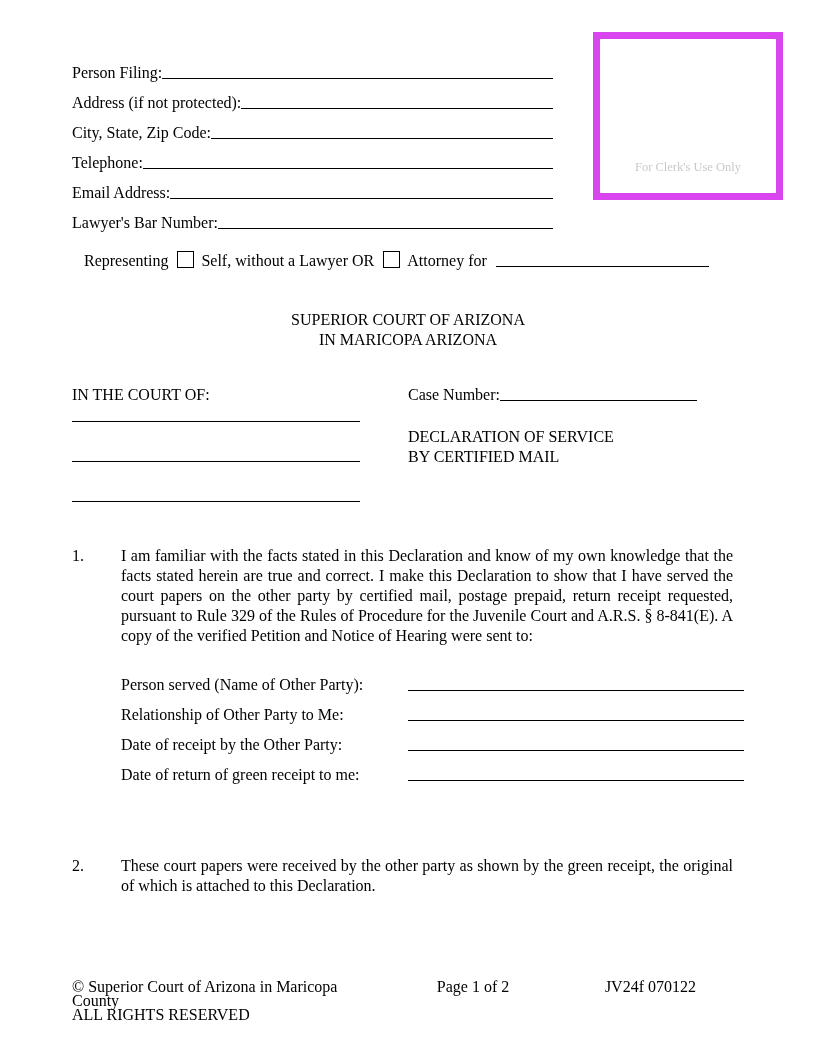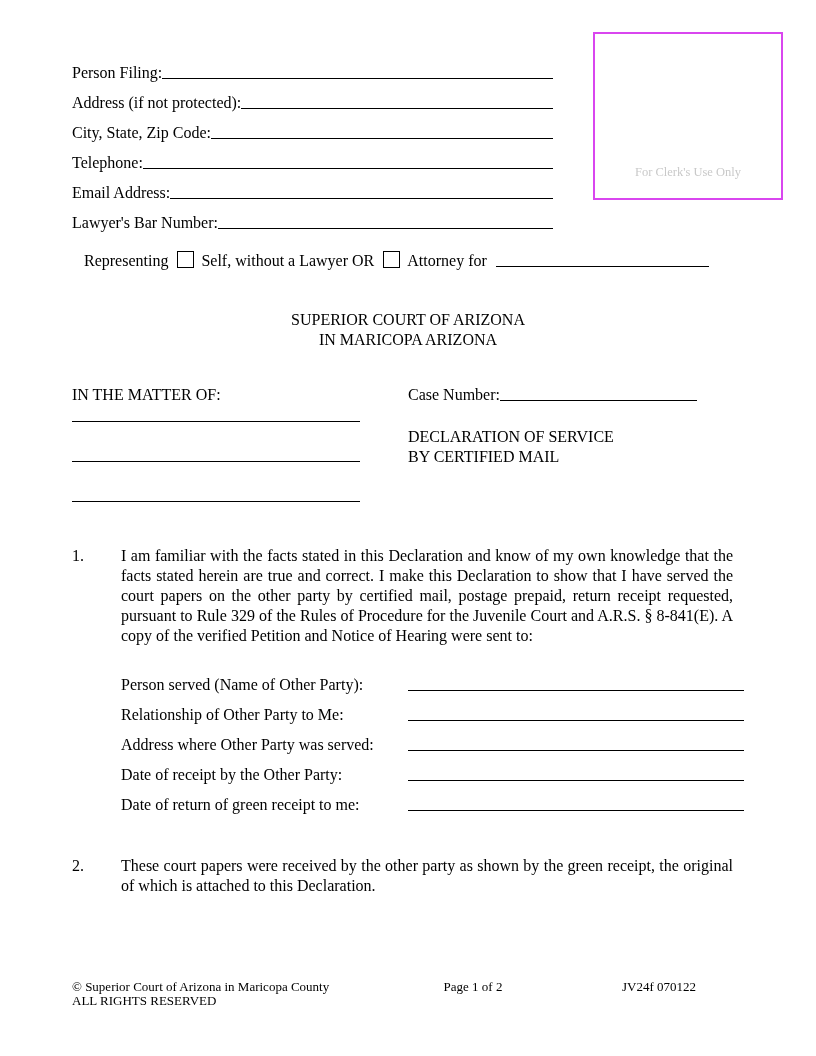--- a/index.html
+++ b/index.html
@@ -61,21 +61,21 @@
     background: #fff;
   }
 
   
   .clerk-box {
     position: absolute;
     left: 593px;
     top: 32px;
     width: 190px;
     height: 168px;
-    border: 2px solid #d946ef;
+    border: 7px solid #d946ef;
     box-sizing: border-box;
     display: flex;
     flex-direction: column;
     justify-content: flex-end;
     align-items: center;
     padding-bottom: 18px;
     color: #c9c9c9;
     font-size: 12.5px;
   }
 
@@ -158,21 +158,21 @@
   }
 
   
   .footer {
     position: absolute;
     left: 72px;
     top: 980px;
     width: 672px;
     display: flex;
     justify-content: space-between;
-    font-size: 13px;
+    font-size: 16px;
     line-height: 14px;
   }
   .footer .foot-left { width: 300px; }
   .footer .foot-center { text-align: right; }
   .footer .foot-right { width: 170px; text-align: right; padding-right: 48px; box-sizing: border-box; }
 </style>
 </head>
 <body>
 
 <div class="page">
@@ -216,21 +216,21 @@
     <span class="label">Attorney for</span>
     <span class="gap"></span>
     <span class="fill-line"></span>
   </div>
 
   <div class="court-header">
     <div>SUPERIOR COURT OF ARIZONA</div>
     <div>IN MARICOPA ARIZONA</div>
   </div>
 
-  <div class="matter-label">IN THE MATTER OF:</div>
+  <div class="matter-label">IN THE COURT OF:</div>
   <div class="matter-line l1"></div>
   <div class="matter-line l2"></div>
   <div class="matter-line l3"></div>
 
   <div class="case-number-row">
     <span class="label">Case Number:</span>
     <span class="fill-line"></span>
   </div>
 
   <div class="doc-title">
@@ -243,24 +243,20 @@
     <div class="item-text">I am familiar with the facts stated in this Declaration and know of my own knowledge that the facts stated herein are true and correct. I make this Declaration to show that I have served the court papers on the other party by certified mail, postage prepaid, return receipt requested, pursuant to Rule 329 of the Rules of Procedure for the Juvenile Court and A.R.S. § 8-841(E). A copy of the verified Petition and Notice of Hearing were sent to:</div>
   </div>
 
   <div class="service-block">
     <div class="service-row">
       <span class="label">Person served (Name of Other Party):</span>
       <span class="fill-line"></span>
     </div>
     <div class="service-row">
       <span class="label">Relationship of Other Party to Me:</span>
-      <span class="fill-line"></span>
-    </div>
-    <div class="service-row">
-      <span class="label">Address where Other Party was served:</span>
       <span class="fill-line"></span>
     </div>
     <div class="service-row">
       <span class="label">Date of receipt by the Other Party:</span>
       <span class="fill-line"></span>
     </div>
     <div class="service-row">
       <span class="label">Date of return of green receipt to me:</span>
       <span class="fill-line"></span>
     </div>

